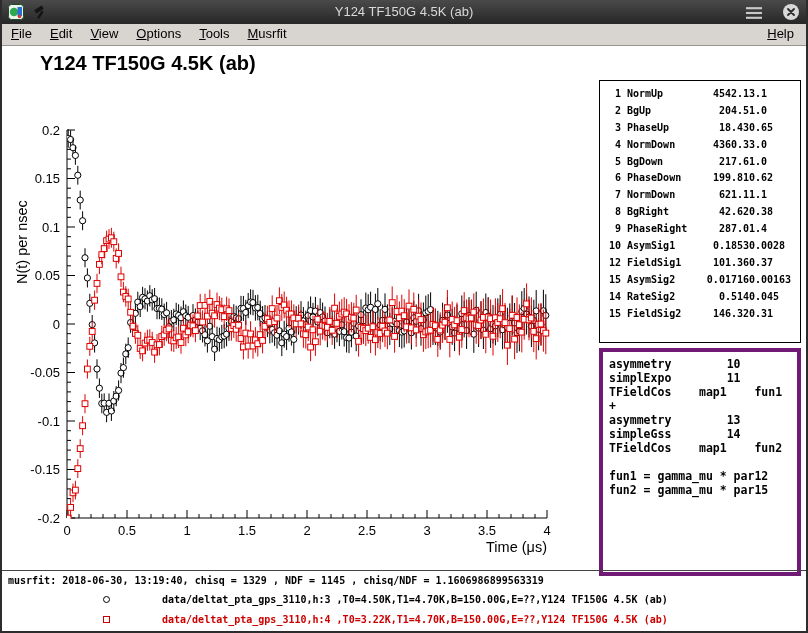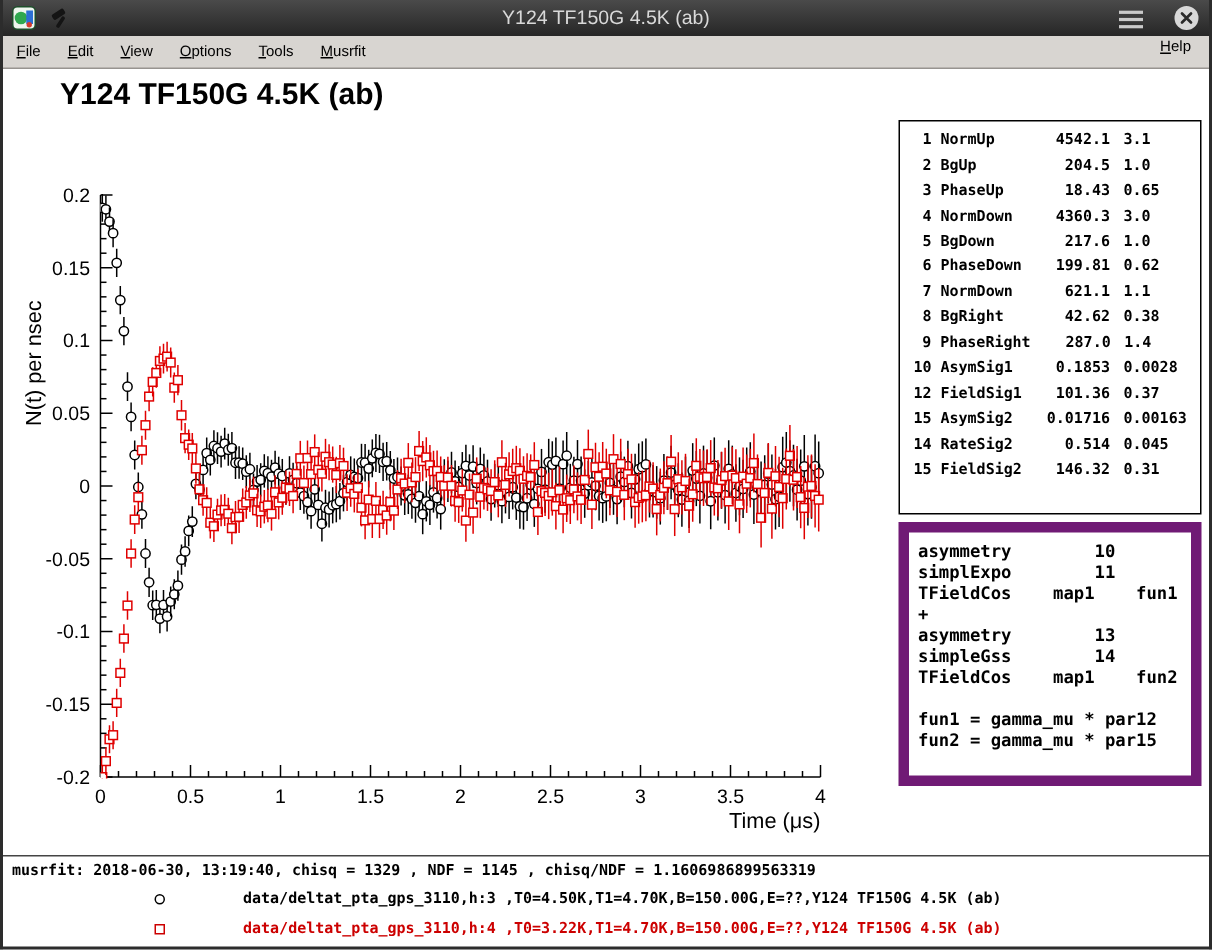--- a/index.html
+++ b/index.html
@@ -14,37 +14,37 @@
   .tb-title{position:absolute;left:0;right:0;top:4px;text-align:center;
     color:#d9d9d9;font-size:13px;}
   .tb-icon{position:absolute;top:4px;width:16px;height:16px;}
   .tb-app{left:6px;}
   .tb-hammer{left:30px;}
   .tb-menu{right:44px;top:5px;}
   .tb-close{right:6px;top:3px;width:18px;height:18px;}
   
   .menubar{position:absolute;left:0;top:24px;right:0;height:22px;
     background:#d8d5d1;border-bottom:1px solid #979490;box-sizing:border-box;}
-  .mitem{display:inline-block;padding:2px 9px;font-size:10px;color:#000;cursor:default;}
+  .mitem{display:inline-block;padding:2px 9px;font-size:13px;color:#000;cursor:default;}
   .mitem.right{float:right;padding-right:12px;}
   .u{text-decoration:underline;}
   
   .page-title{position:absolute;left:38px;top:52px;font-size:20px;font-weight:bold;color:#000;}
   #plot{position:absolute;left:0;top:46px;}
   
   .param-box{position:absolute;left:597px;top:80px;width:202px;height:263px;
     border:1px solid #000;box-sizing:border-box;padding:4px 5px;background:#fff;
     font:bold 10px "DejaVu Sans Mono",monospace;color:#000;}
   .prow{display:flex;height:16.9px;align-items:center;white-space:nowrap;}
   .pnum{width:16px;text-align:right;}
   .pname{flex:1;margin-left:6px;}
   .pval{width:54px;text-align:right;}
-  .perr{width:46px;text-align:left;margin-left:9px;}
-  .theory-box{position:absolute;left:597px;top:348px;width:202px;height:176px;
-    border:7px solid #701a75;box-sizing:border-box;background:#fff;}
+  .perr{width:46px;text-align:left;}
+  .theory-box{position:absolute;left:597px;top:348px;width:202px;height:228px;
+    border:4px solid #701a75;box-sizing:border-box;background:#fff;}
   .theory-box pre{margin:5px 6px;font:bold 11.5px "DejaVu Sans Mono",monospace;
     line-height:14px;color:#000;}
   
   .stats-rule{position:absolute;left:0;right:0;top:570px;border-top:1px solid #444;}
   .stats{position:absolute;left:6px;top:575px;
     font:bold 10px "DejaVu Sans Mono",monospace;color:#000;white-space:nowrap;}
   .legend{position:absolute;left:0;top:589px;right:0;}
   .lrow{display:flex;align-items:center;height:20px;}
   .lmark{margin-left:101px;width:7px;height:7px;box-sizing:border-box;background:#fff;flex:none;}
   .lmark.circle{border:1px solid #000;border-radius:50%;}

